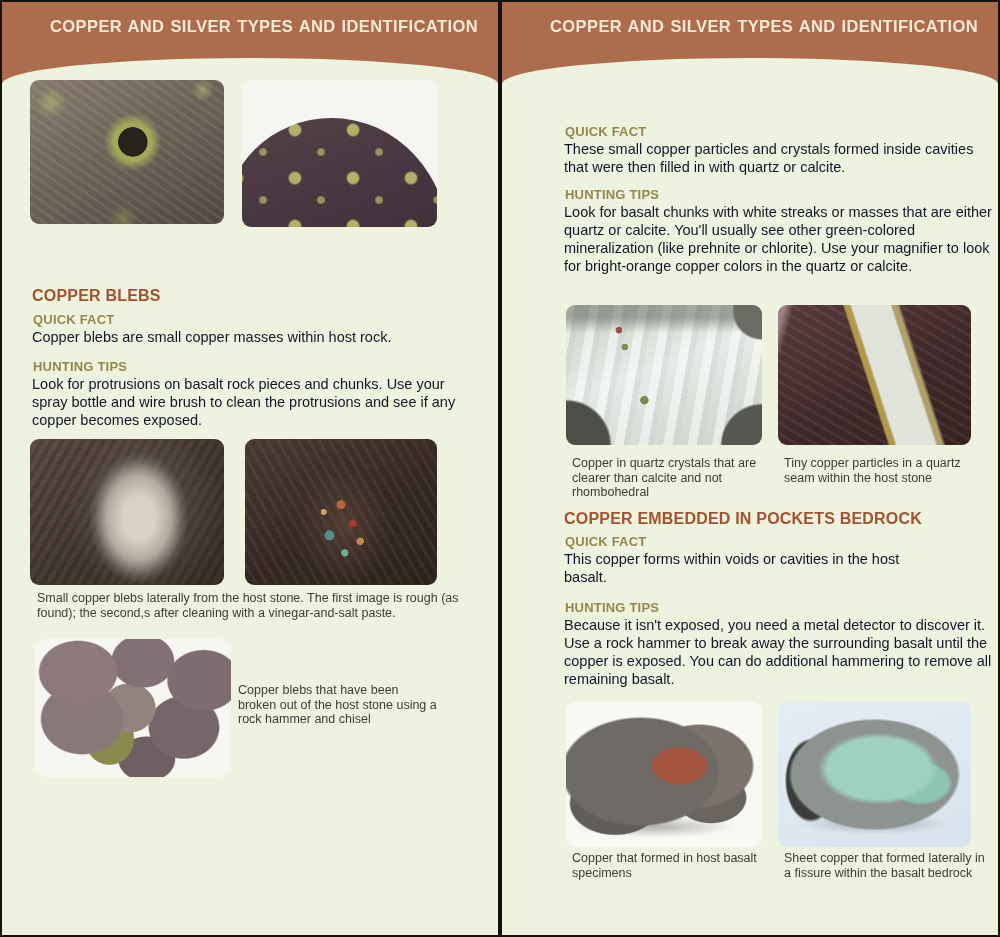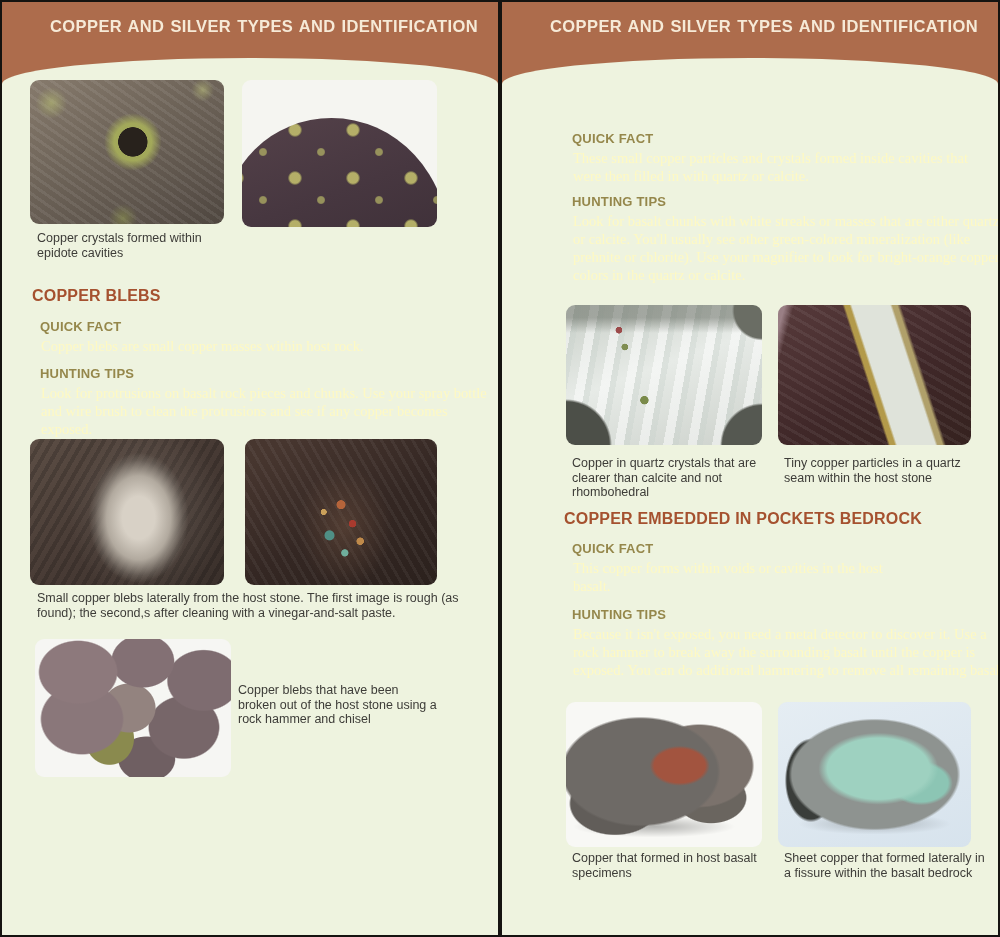--- a/index.html
+++ b/index.html
@@ -6,23 +6,23 @@
   .sheet{position:relative;width:1000px;height:937px;background:#151310;overflow:hidden;
          font-family:"Liberation Sans",sans-serif;}
   .panel{position:absolute;top:2px;width:496px;height:933px;background:#ad6c4c;overflow:hidden;}
   .panel.left{left:2px;}
   .panel.right{left:502px;}
   .dome{position:absolute;left:0;right:0;top:56px;bottom:0;background:#eef3df;
         border-radius:50% 50% 0 0 / 26px 26px 0 0;}
   .band-title{position:absolute;left:0;right:0;top:15px;margin:0;text-align:center;
         font-size:16.5px;font-weight:bold;color:#f6ead7;letter-spacing:.4px;word-spacing:1px;padding-left:28px;}
   .sec{position:absolute;margin:0;font-size:16px;line-height:19px;font-weight:bold;color:#a5512f;letter-spacing:.2px;}
-  .sub{position:absolute;margin:8px;font-size:13px;font-weight:bold;color:#95874b;letter-spacing:.2px;}
-  .body{position:absolute;margin:9px;font-family:Liberation Serif, serif;
-        font-size:14.5px;line-height:18px;color:#fef9c3;}
+  .sub{position:absolute;margin:1px;font-size:13px;font-weight:bold;color:#95874b;letter-spacing:.2px;}
+  .body{position:absolute;margin:0;font-family:Liberation Sans, sans-serif;
+        font-size:14.5px;line-height:18px;color:#0f172a;}
   .cap{position:absolute;margin:0;font-size:12.5px;line-height:14.5px;color:#3d3c38;}
   .photo{position:absolute;border-radius:9px;overflow:hidden;}
   
   .ph-epidote{left:28px;top:78px;width:194px;height:144px;background:
     radial-gradient(circle 15px at 53% 43%, #28221c 0 96%, transparent 100%),
     radial-gradient(circle 36px at 53% 43%, rgba(165,172,90,.95) 52%, rgba(120,130,60,0) 80%),
     radial-gradient(circle 22px at 11% 16%, rgba(190,198,118,.55), transparent 72%),
     radial-gradient(circle 16px at 89% 7%, rgba(198,204,128,.5), transparent 72%),
     radial-gradient(circle 20px at 48% 96%, rgba(150,160,80,.5), transparent 72%),
     repeating-linear-gradient(35deg, rgba(255,255,255,.07) 0 3px, transparent 3px 8px),
@@ -97,21 +97,20 @@
 <div class="sheet">
 
   <section class="panel left">
     <div class="dome"></div>
     <h1 class="band-title">COPPER AND SILVER TYPES AND IDENTIFICATION</h1>
 
     <div class="photo ph-epidote"></div>
     <div class="photo ph-tumbled">
       <i class="stone"></i>
     </div>
-    <p class="cap" style="left:35px;top:229px;width:180px">Copper crystals formed within epidote cavities</p>
 
     <h2 class="sec" style="left:30px;top:284px">COPPER BLEBS</h2>
     <h3 class="sub" style="left:30px;top:309px">QUICK FACT</h3>
     <p class="body" style="left:30px;top:326px;width:452px">Copper blebs are small copper masses within host rock.</p>
     <h3 class="sub" style="left:30px;top:356px">HUNTING TIPS</h3>
     <p class="body" style="left:30px;top:373px;width:448px">Look for protrusions on basalt rock pieces and chunks. Use your spray bottle and wire brush to clean the protrusions and see if any copper becomes exposed.</p>
 
     <div class="photo ph-bleb-rough"></div>
     <div class="photo ph-bleb-clean"></div>
     <p class="cap" style="left:35px;top:589px;width:432px">Small copper blebs laterally from the host stone. The first image is rough (as found); the second,s after cleaning with a vinegar-and-salt paste.</p>

